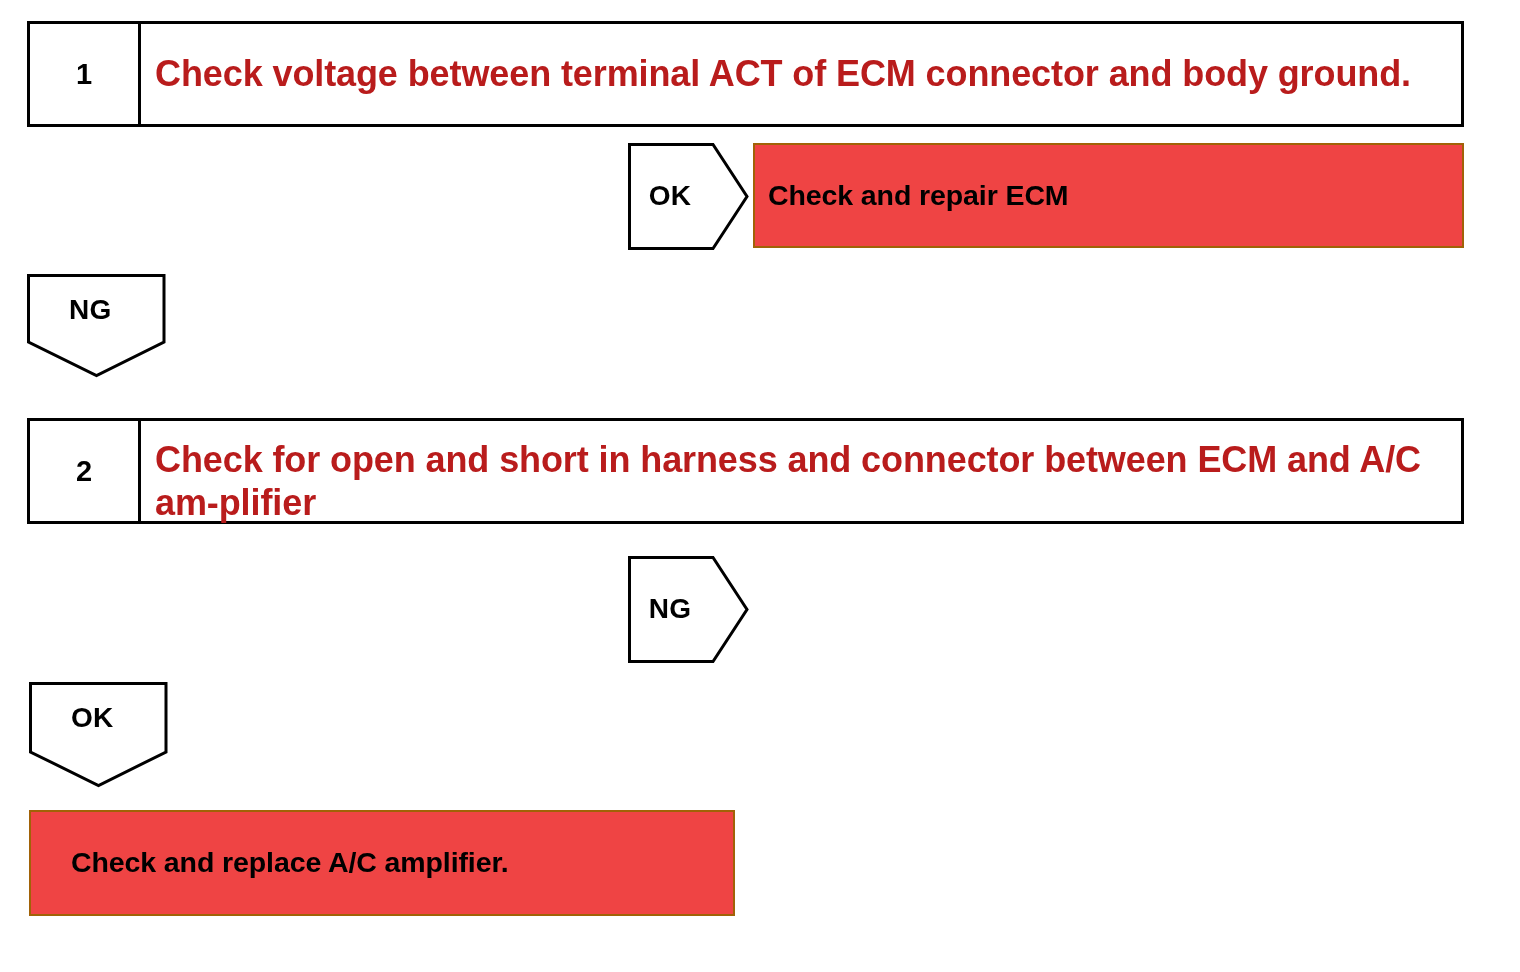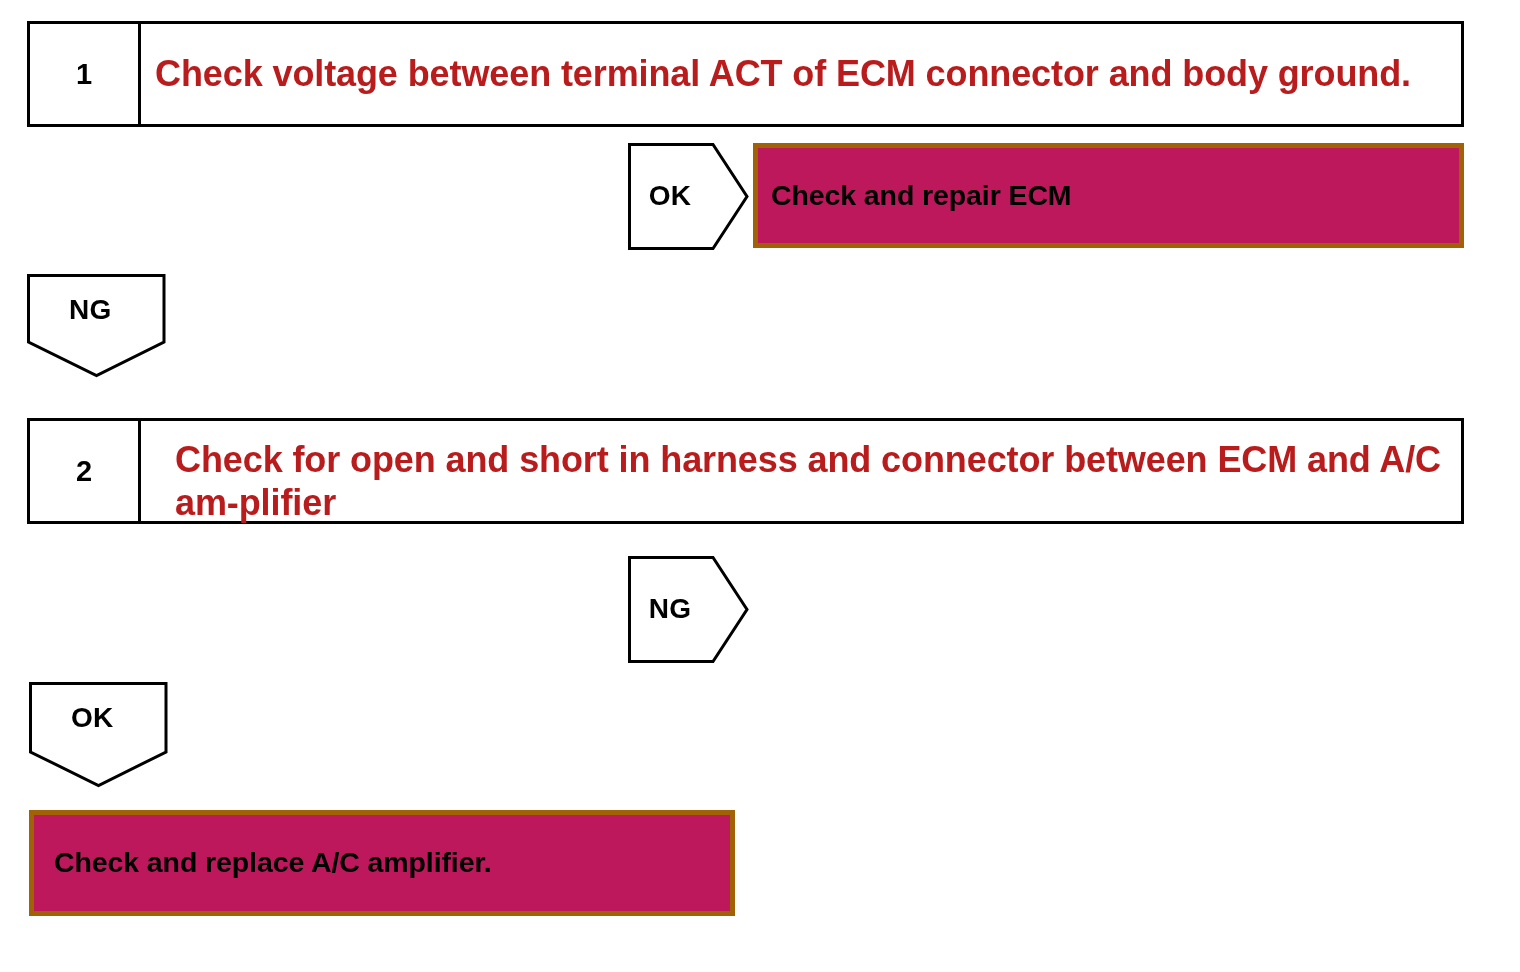--- a/index.html
+++ b/index.html
@@ -50,36 +50,35 @@
     left: 125px;
     right: 10px;
     top: 0;
     bottom: 0;
     display: flex;
     align-items: center;
   }
   .step-text.top-align {
     align-items: flex-start;
     padding-top: 18px;
-    margin-left: 20px;
   }
   .step-text span {
     font-size: 36px;
     font-weight: bold;
     color: #b91c1c;
     line-height: 1.19;
     letter-spacing: -0.1px;
   }
 
   
   .result-box {
     position: absolute;
     box-sizing: border-box;
-    border: 5px solid #a16207;
-    background: #be185d;
+    border: 2px solid #a16207;
+    background: #ef4444;
     display: flex;
     align-items: center;
   }
   .result-box span {
     font-size: 28.5px;
     font-weight: bold;
     color: #000000;
     line-height: 1.19;
     letter-spacing: -0.1px;
     padding-left: 13px;
@@ -197,16 +196,16 @@
   <div class="downarrow" style="left:29px; top:682px; width:140px; height:105px;">
     <svg width="142" height="107" viewBox="0 0 142 107" aria-hidden="true">
       <polygon points="1.5,1.5 137,1.5 137,70 69.5,103.5 1.5,70" fill="#ffffff" stroke="#000000" stroke-width="3" stroke-linejoin="miter"></polygon>
     </svg>
     <div class="down-label">
       <span>OK</span>
     </div>
   </div>
 
   <div class="result-box" style="left:29px; top:810px; width:706px; height:106px;">
-    <span style="padding-left:20px;">Check and replace A/C amplifier.</span>
+    <span style="padding-left:40px;">Check and replace A/C amplifier.</span>
   </div>
 
 </div>
 
 </body></html>

